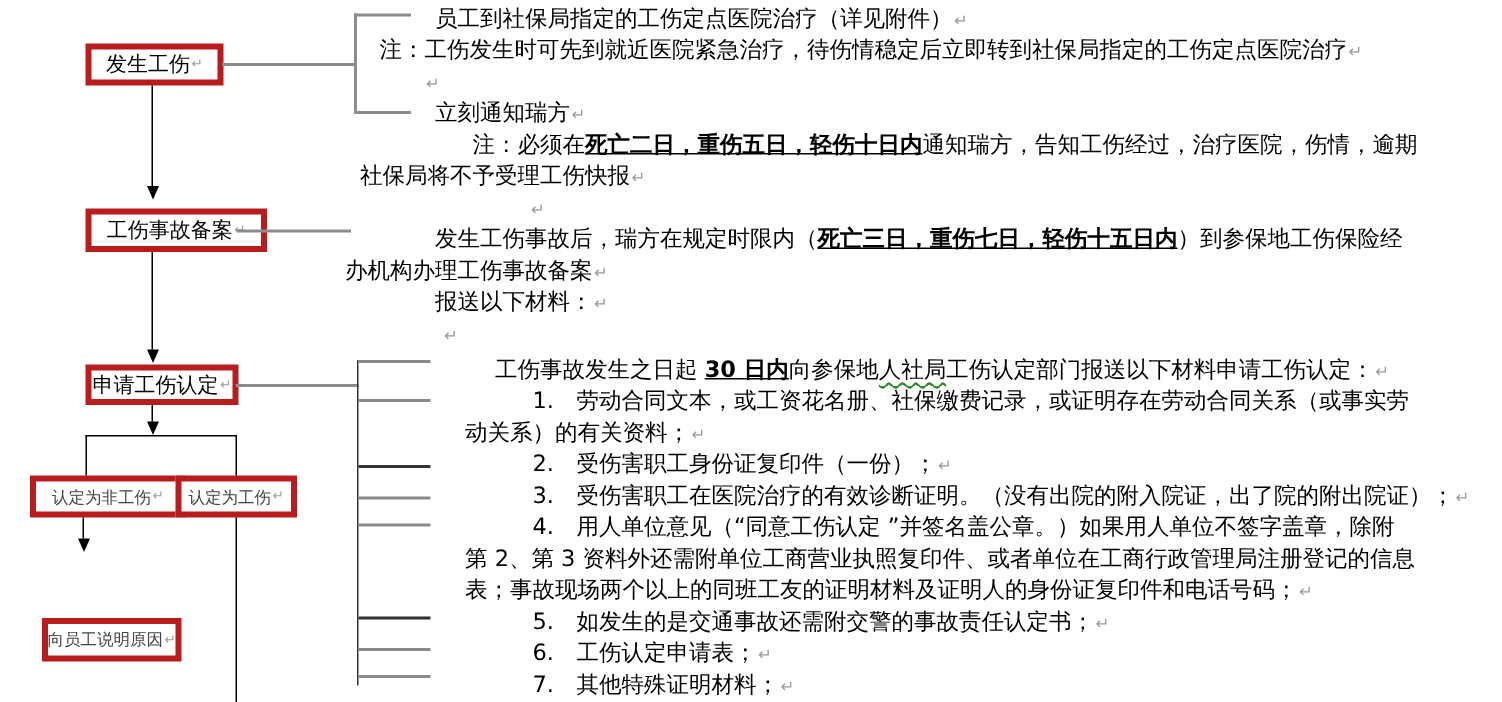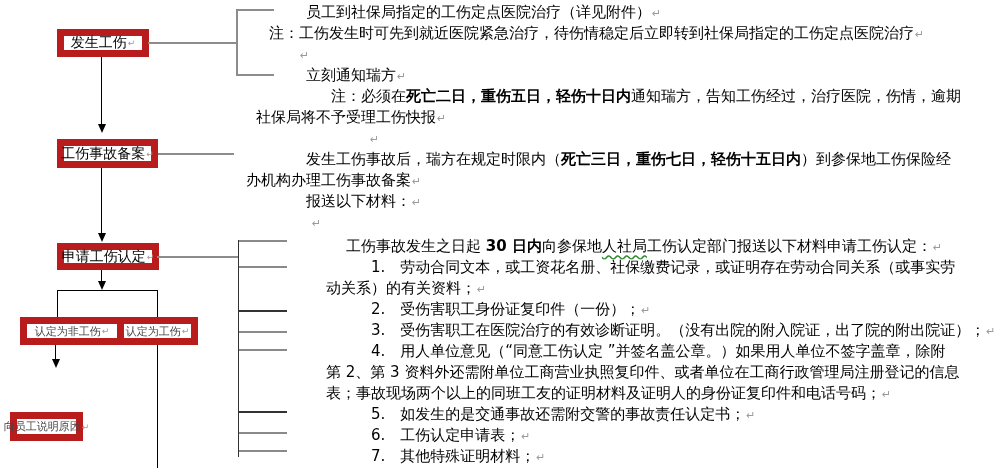--- a/index.html
+++ b/index.html
@@ -2,71 +2,71 @@
 <html><head>
 <meta charset="utf-8">
 <style>
   html,body{margin:0;padding:0;background:#fff;}
   .canvas{
     position:relative;width:1001px;height:468px;background:#ffffff;
     font-family:"DejaVu Sans",sans-serif;color:#000;overflow:hidden;
   }
   
   .fbox{
-    position:absolute;border:7px solid #b91c1c;background:#fff;
+    position:absolute;border:4px solid #b91c1c;background:#fff;
     display:flex;align-items:center;justify-content:center;
     white-space:nowrap;box-sizing:border-box;
   }
   .fbox .pmark{font-size:9px;}
   
   .vline{position:absolute;width:1px;background:#000;}
   .hline{position:absolute;height:1px;background:#000;}
   .ahead{
     position:absolute;width:0;height:0;
     border-left:4px solid transparent;border-right:4px solid transparent;
     border-top:9px solid #000;
   }
   
   .gline{position:absolute;background:#8c8c8c;}
   .tick{position:absolute;height:2px;background:#8a8a8a;}
   .tick.dark{background:#333;}
   .bvert{position:absolute;width:1px;background:#333;}
   
   .tblock{position:absolute;font-size:15px;line-height:21px;white-space:pre;}
-  .tline{height:21px;margin-left:16px;}
-  .bold{font-weight:bold;}
+  .tline{height:21px;}
+  .bold{font-weight:bold;text-decoration:underline;}
   .wavy{text-decoration-line:underline;text-decoration-style:wavy;text-decoration-color:#2e8b2e;text-underline-offset:3px;}
   .pmark{color:#9a9a9a;font-size:11px;margin-left:1px;}
 </style>
 </head>
 <body>
 
 <div class="canvas">
 
   <div class="fbox" style="left:57px;top:29px;width:92px;height:28px;font-size:14px">
     <span>发生工伤</span>
       <span class="pmark">↵</span>
   </div>
-  <div class="fbox" style="left:57px;top:139px;width:101px;height:29px;font-size:14px">
+  <div class="fbox" style="left:57px;top:139px;width:121px;height:29px;font-size:14px">
     <span>工伤事故备案</span>
       <span class="pmark">↵</span>
   </div>
   <div class="fbox" style="left:57px;top:243px;width:102px;height:27px;font-size:14px">
     <span>申请工伤认定</span>
       <span class="pmark">↵</span>
   </div>
   <div class="fbox" style="left:20px;top:317px;width:104px;height:28px;font-size:11px;color:#444">
     <span>认定为非工伤</span>
       <span class="pmark">↵</span>
   </div>
   <div class="fbox" style="left:117px;top:317px;width:81px;height:28px;font-size:11px;color:#444">
     <span>认定为工伤</span>
       <span class="pmark">↵</span>
   </div>
-  <div class="fbox" style="left:10px;top:412px;width:73px;height:29px;font-size:11px;color:#444">
+  <div class="fbox" style="left:28px;top:412px;width:93px;height:29px;font-size:11px;color:#444">
     <span>向员工说明原因</span>
       <span class="pmark">↵</span>
   </div>
 
   <div class="vline" style="left:101px;top:57px;height:68px"></div>
   <div class="ahead" style="left:98px;top:124px"></div>
 
   <div class="vline" style="left:101px;top:168px;height:65px"></div>
   <div class="ahead" style="left:98px;top:233px"></div>
 

